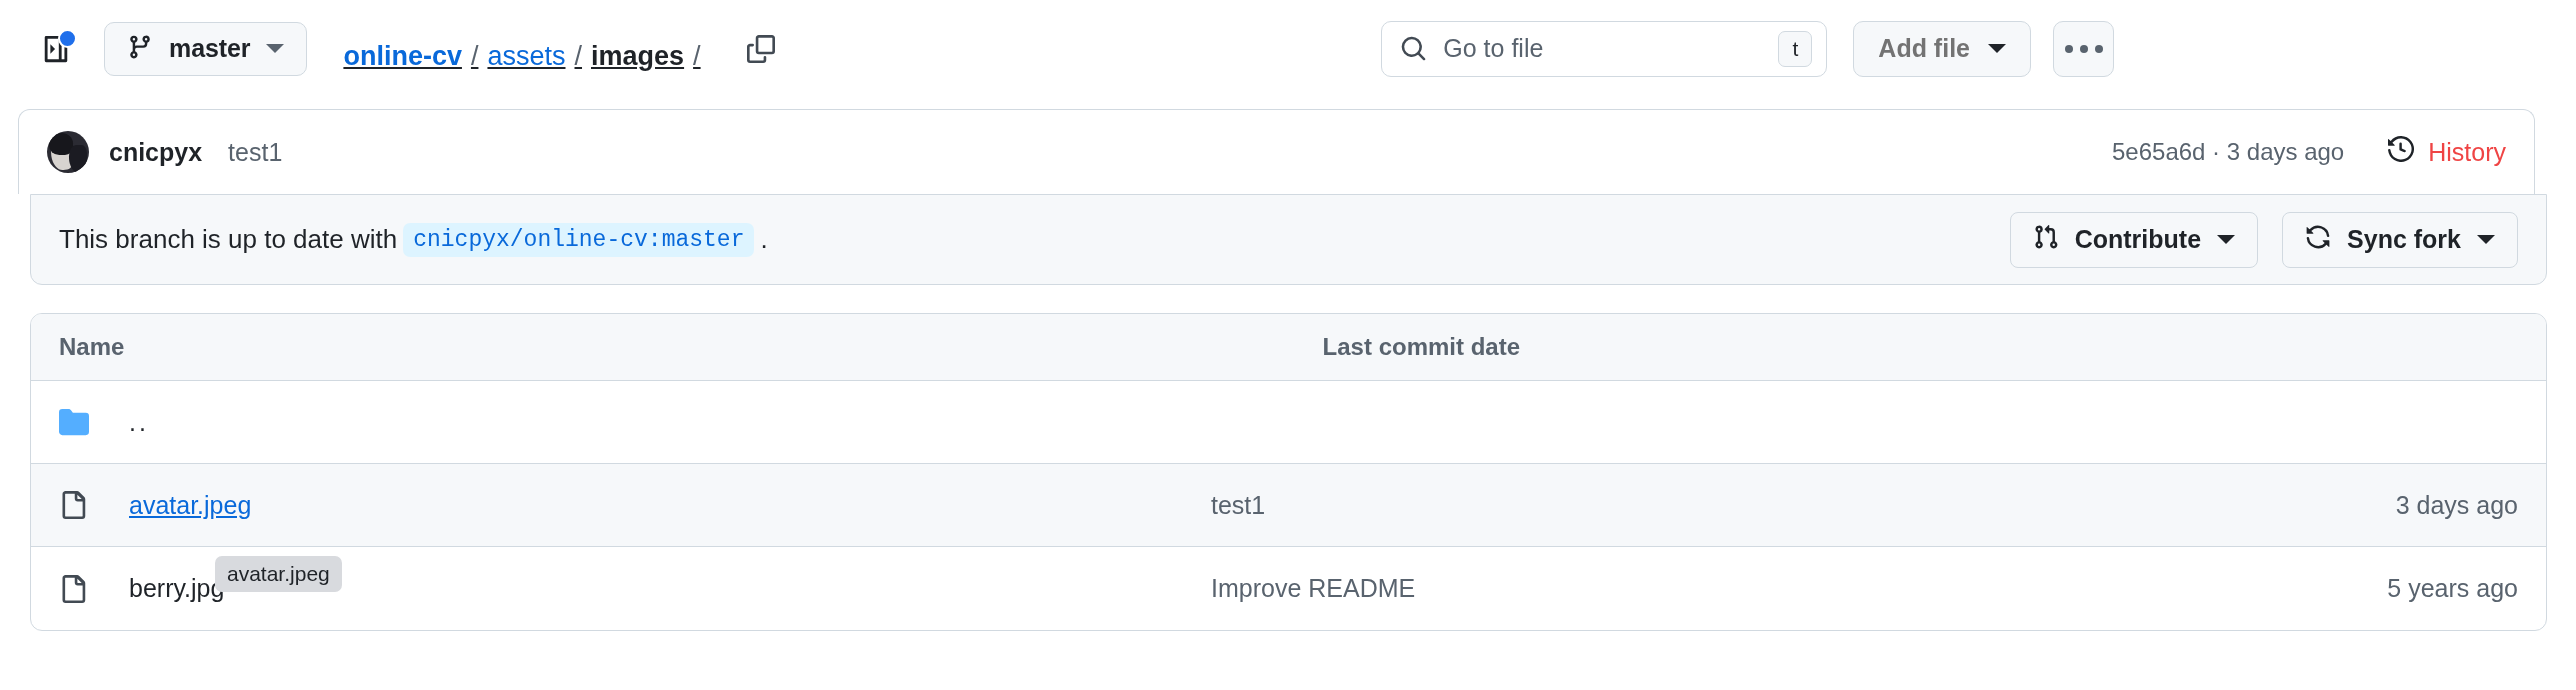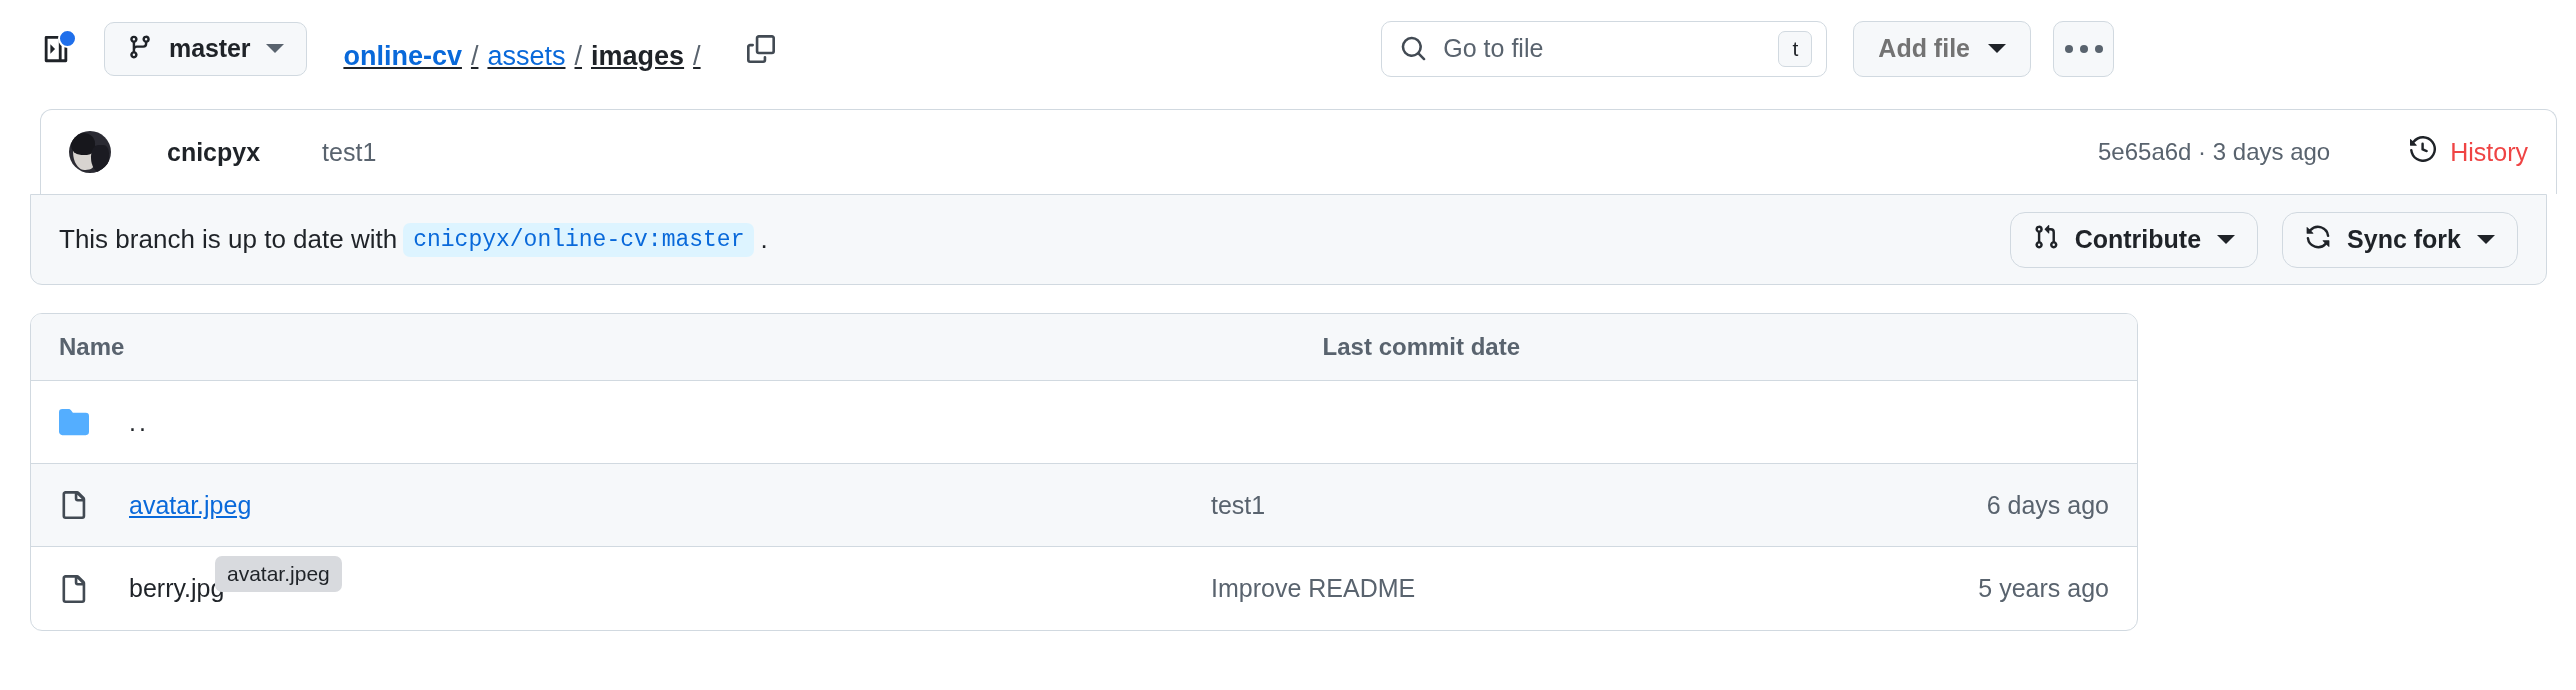--- a/index.html
+++ b/index.html
@@ -111,26 +111,26 @@
     display: flex; align-items: center; justify-content: center; gap: 7px;
     cursor: pointer; flex: 0 0 auto;
   }
   .kebab-btn i {
     width: 8px; height: 8px; border-radius: 50%; background: #59636e;
     display: block;
   }
 
   
   .commit-bar {
-    position: absolute; left: 40px; top: 109px;
+    position: absolute; left: 18px; top: 109px;
     width: 2517px; height: 85px;
     border: 1px solid #d1d9e0; border-radius: 12px 12px 0 0;
     border-bottom: none;
     background: #ffffff;
-    display: flex; align-items: center; padding: 0 28px; gap: 36px;
+    display: flex; align-items: center; padding: 0 28px;
   }
   .avatar {
     width: 42px; height: 42px; border-radius: 50%;
     flex: 0 0 auto; overflow: hidden;
     background: #2b2b33;
     position: relative;
   }
   .avatar .a1 {
     position: absolute; left: 4px; top: 5px; width: 22px; height: 34px;
     background: #d8d4d0; border-radius: 60% 40% 40% 50%;
@@ -173,28 +173,28 @@
     display: inline-block;
     background: #ddf4ff; color: #0969da;
     font-family: "Liberation Mono", monospace;
     font-size: 23px; padding: 4px 10px; border-radius: 7px;
     margin: 0 6px; cursor: pointer;
   }
   .bs-actions { margin-left: auto; display: flex; align-items: center; gap: 24px; }
   .ghost-btn {
     display: inline-flex; align-items: center; gap: 16px;
     height: 56px; padding: 0 22px;
-    background: #f6f8fa; border: 1px solid #d1d9e0; border-radius: 15px;
+    background: #f6f8fa; border: 1px solid #d1d9e0; border-radius: 8px;
     font-size: 25px; font-weight: 600; color: #1f2328; cursor: pointer;
   }
 
   
   .file-table {
     position: absolute; left: 30px; top: 313px;
-    width: 2108px;
+    width: 2517px;
     border: 1px solid #d1d9e0; border-radius: 12px;
     overflow: hidden; background: #ffffff;
   }
   .ft-head {
     display: flex; align-items: center;
     height: 67px; background: #f6f8fa;
     border-bottom: 1px solid #d1d9e0;
     font-size: 24px; font-weight: 600; color: #59636e;
   }
   .ft-row {
@@ -361,21 +361,21 @@
           <svg width="28" height="28" viewBox="0 0 16 16" aria-hidden="true">
             <path fill="#424a53" d="M2 1.75C2 .784 2.784 0 3.75 0h6.586c.464 0 .909.184 1.237.513l2.914 2.914c.329.328.513.773.513 1.237v9.586A1.75 1.75 0 0 1 13.25 16h-9.5A1.75 1.75 0 0 1 2 14.25Zm1.75-.25a.25.25 0 0 0-.25.25v12.5c0 .138.112.25.25.25h9.5a.25.25 0 0 0 .25-.25V6h-2.75A1.75 1.75 0 0 1 9 4.25V1.5Zm6.75.662V4.25c0 .138.112.25.25.25h2.088l-.005-.005-2.333-2.333Z"></path>
           </svg>
         </span>
         <span class="row-name link">avatar.jpeg</span>
       </div>
       <div class="col-msg">
         <span class="row-msg">test1</span>
       </div>
       <div class="col-date">
-        <span class="row-date">6 days ago</span>
+        <span class="row-date">3 days ago</span>
       </div>
     </div>
 
     <div class="ft-row last">
       <div class="col-name">
         <span class="row-icon">
           <svg width="28" height="28" viewBox="0 0 16 16" aria-hidden="true">
             <path fill="#424a53" d="M2 1.75C2 .784 2.784 0 3.75 0h6.586c.464 0 .909.184 1.237.513l2.914 2.914c.329.328.513.773.513 1.237v9.586A1.75 1.75 0 0 1 13.25 16h-9.5A1.75 1.75 0 0 1 2 14.25Zm1.75-.25a.25.25 0 0 0-.25.25v12.5c0 .138.112.25.25.25h9.5a.25.25 0 0 0 .25-.25V6h-2.75A1.75 1.75 0 0 1 9 4.25V1.5Zm6.75.662V4.25c0 .138.112.25.25.25h2.088l-.005-.005-2.333-2.333Z"></path>
           </svg>
         </span>

